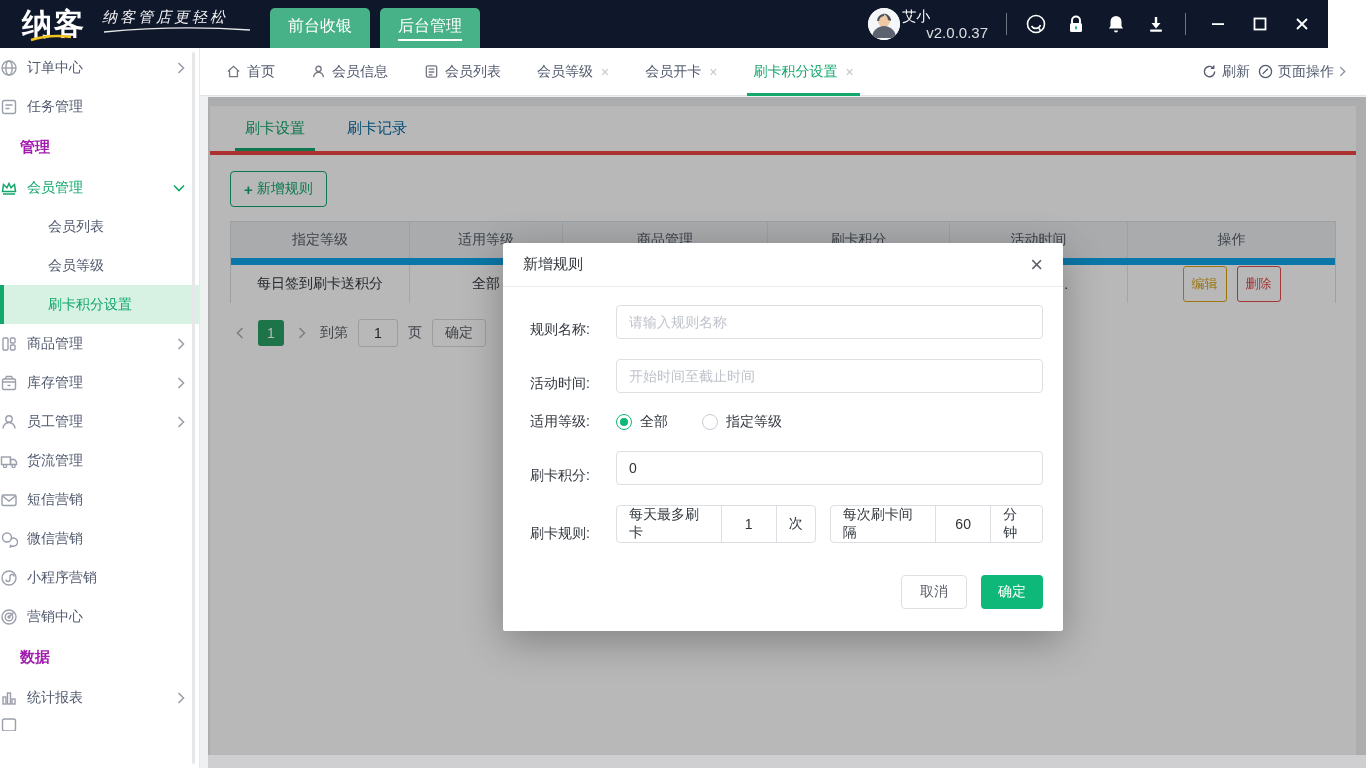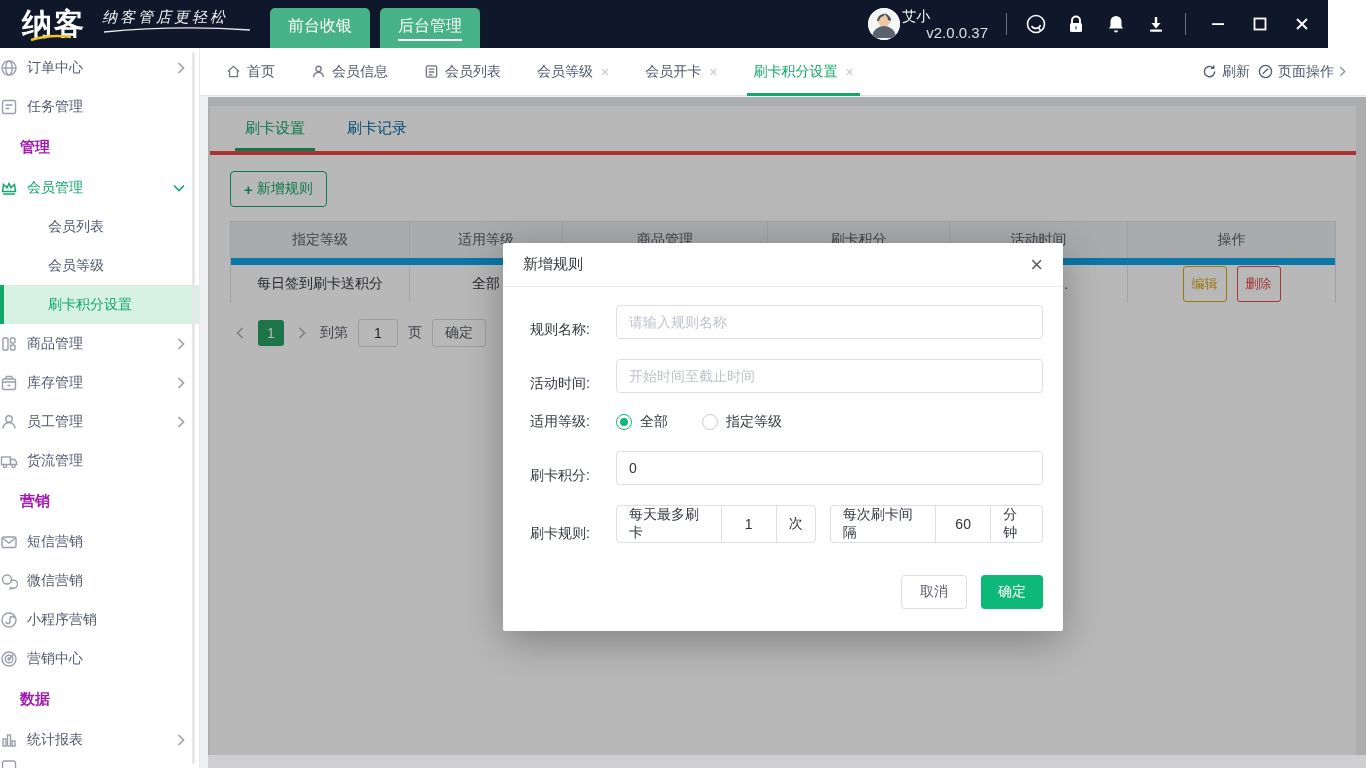--- a/index.html
+++ b/index.html
@@ -294,21 +294,20 @@
   </div>
   <div class="sb-item">
     <svg class="sb-ic" viewBox="0 0 18 18" fill="none" stroke="currentColor" stroke-width="1.4">
         <rect x="1.5" y="5" width="9" height="7.5"></rect>
         <path d="M10.5 7.5 h4 l2 2.5 v2.5 h-6z"></path>
         <circle cx="5" cy="14" r="1.6"></circle>
         <circle cx="13.5" cy="14" r="1.6"></circle>
       </svg>
     <span>货流管理</span>
   </div>
-  <div class="sb-header">营销</div>
   <div class="sb-item">
     <svg class="sb-ic" viewBox="0 0 18 18" fill="none" stroke="currentColor" stroke-width="1.4">
         <rect x="2" y="4" width="14" height="10.5" rx="1.5"></rect>
         <path d="M2.5 5 L9 10 L15.5 5"></path>
       </svg>
     <span>短信营销</span>
   </div>
   <div class="sb-item">
     <svg class="sb-ic" viewBox="0 0 18 18" fill="none" stroke="currentColor" stroke-width="1.4">
         <circle cx="7" cy="7.5" r="4.5"></circle>

